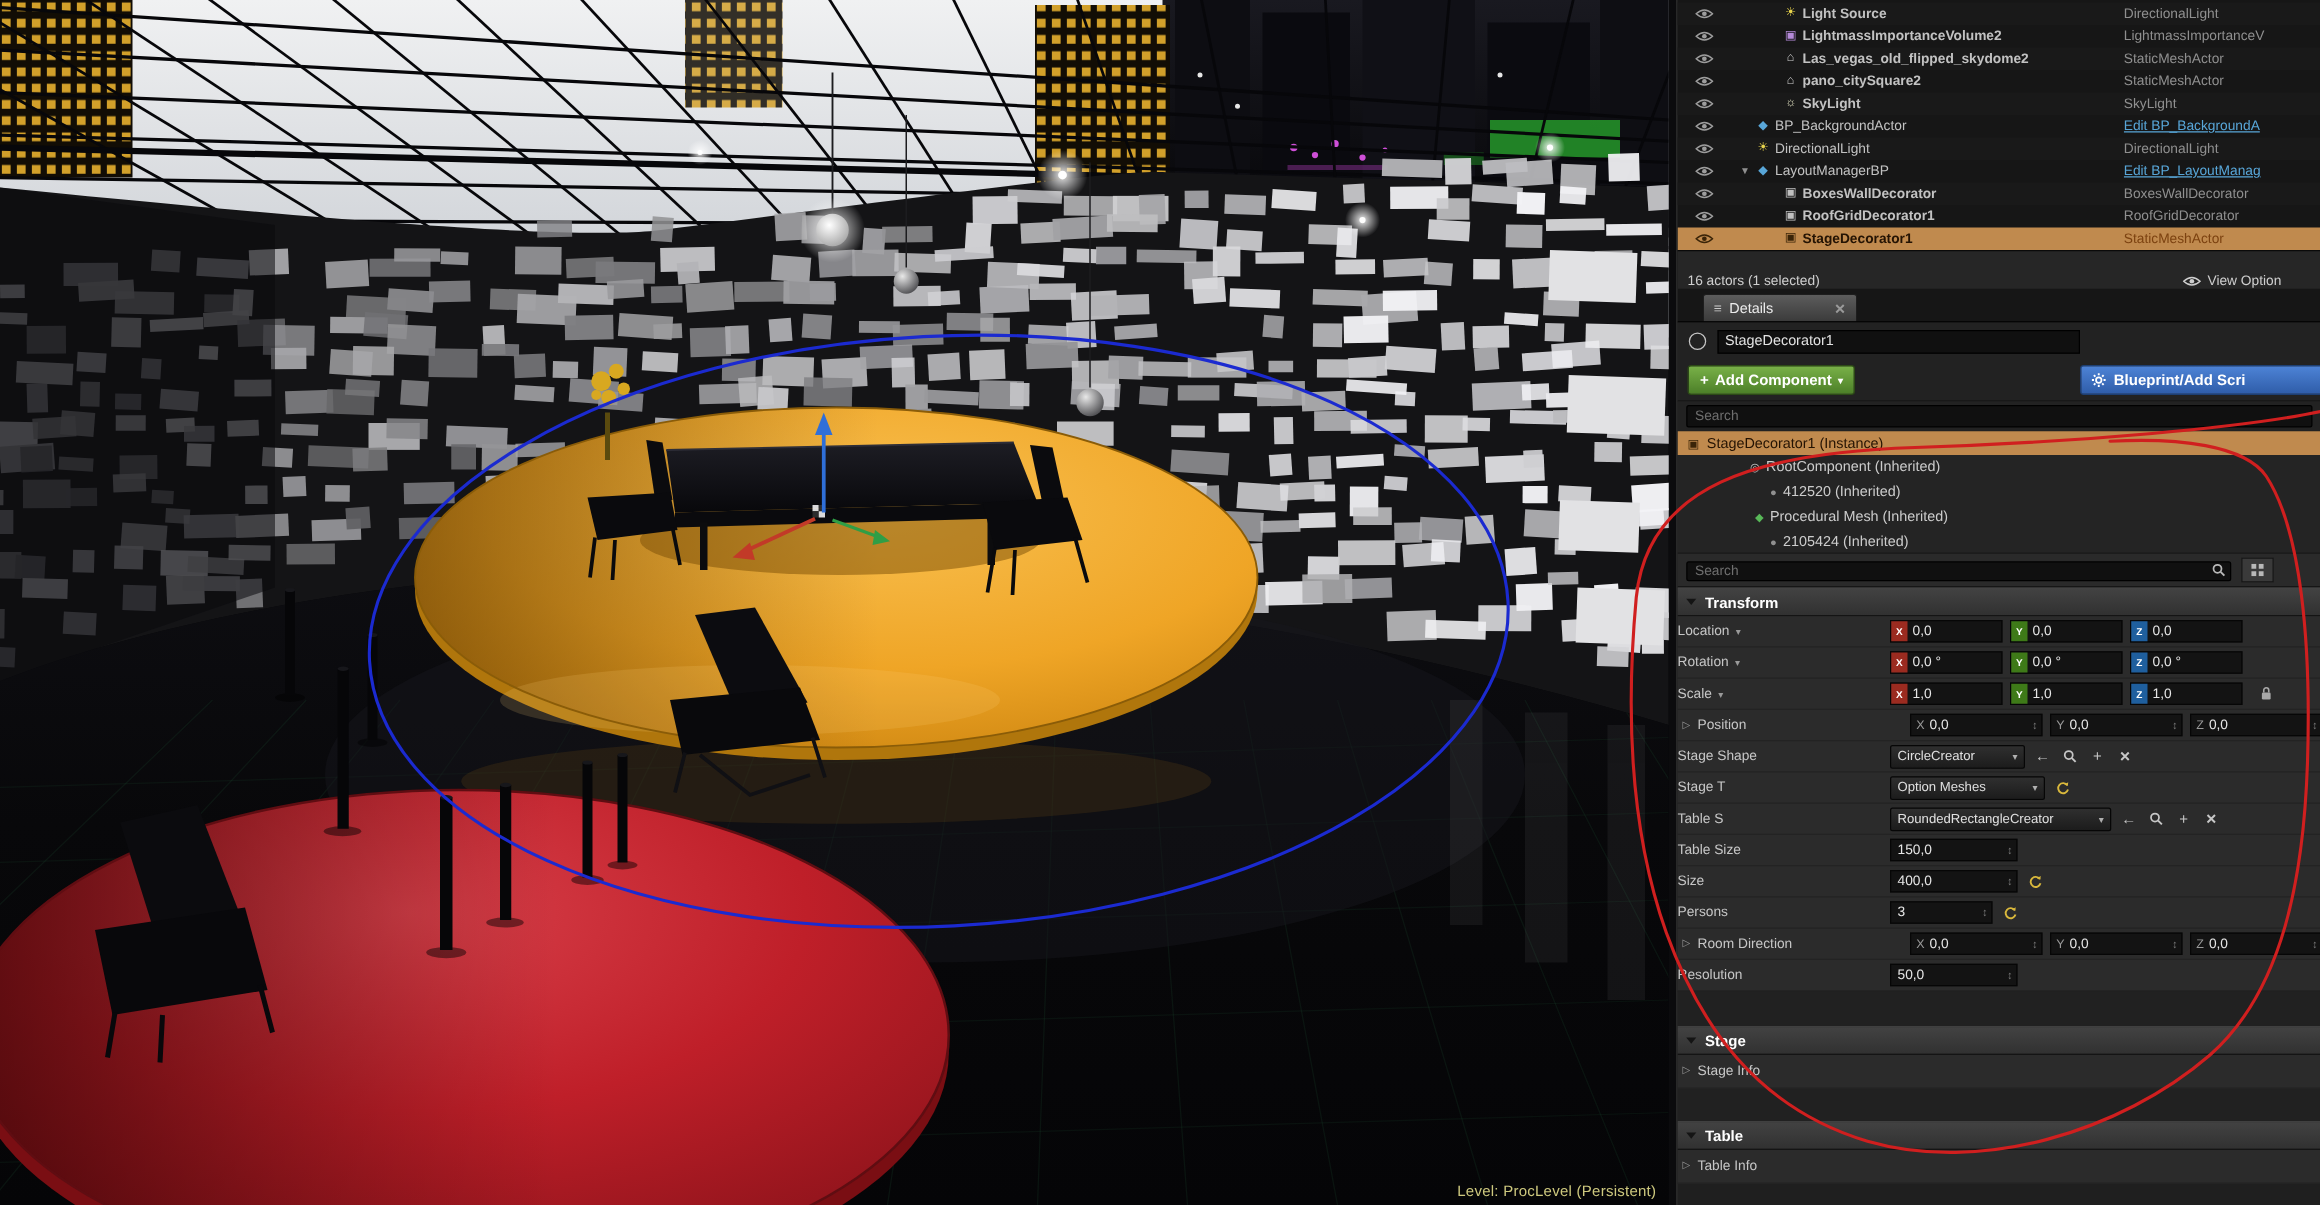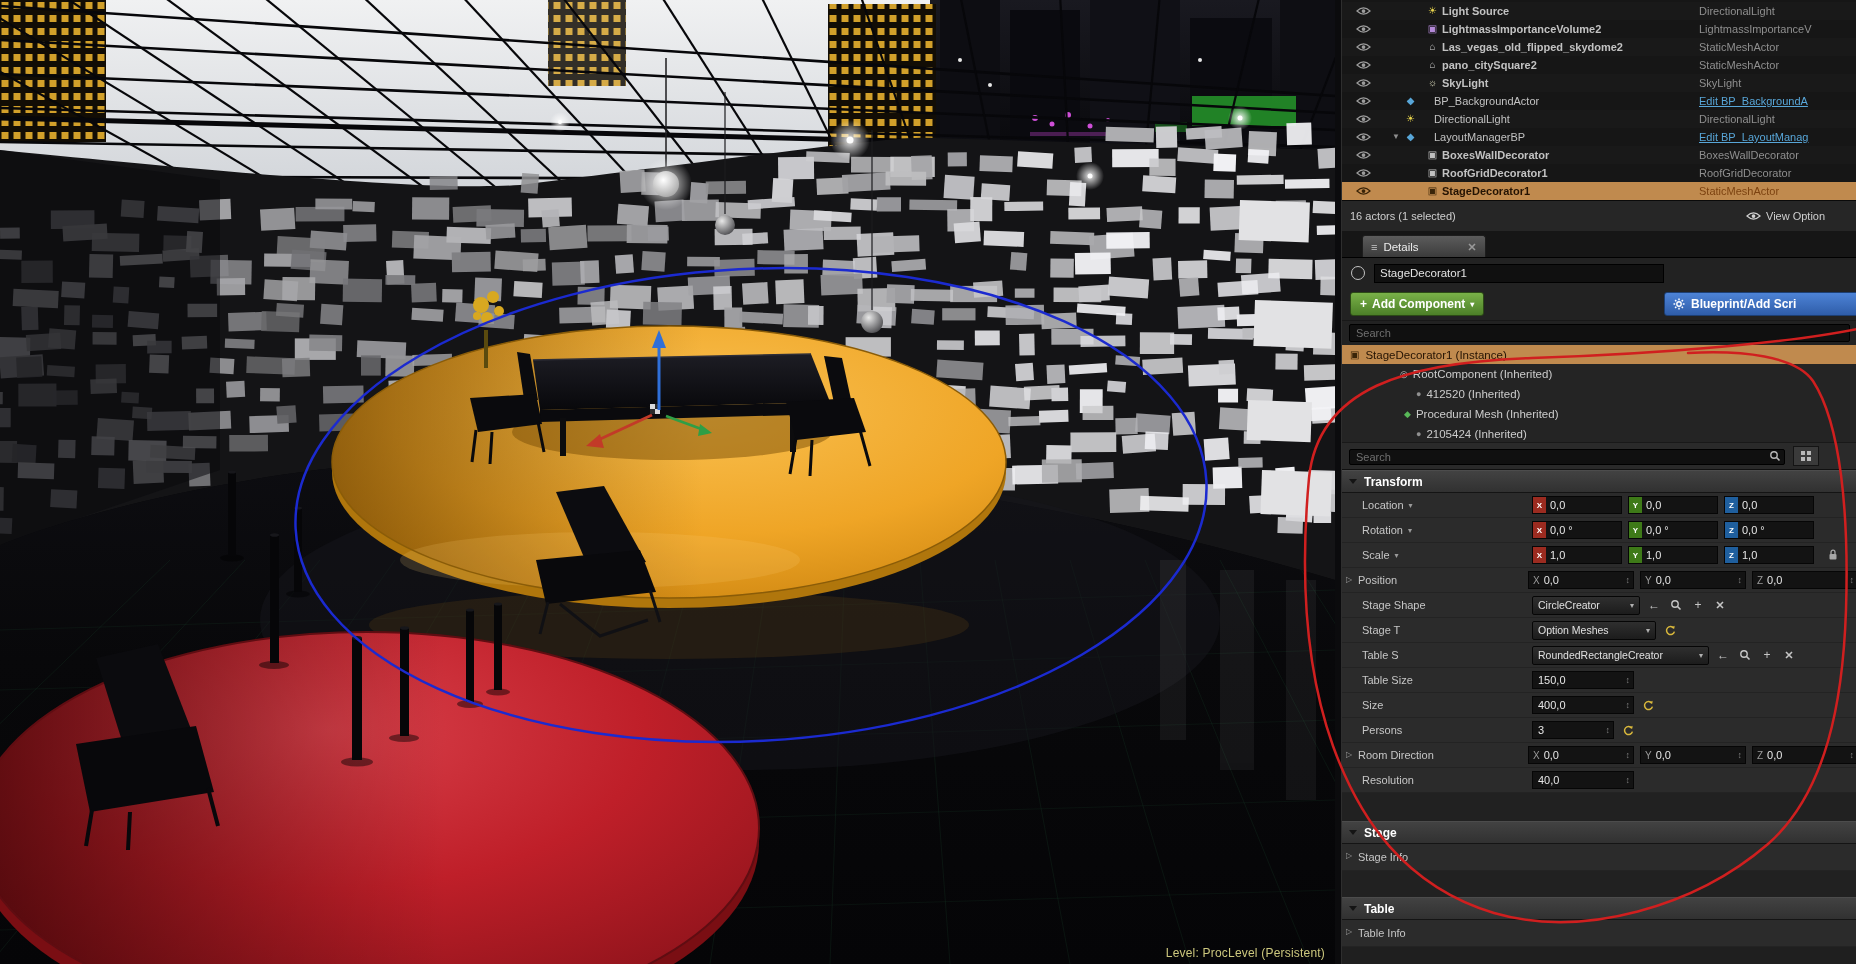--- a/index.html
+++ b/index.html
@@ -19,25 +19,25 @@
   #outliner{background:#161616;}
   .o-rows{padding-top:2px;}
   .o-row{position:relative;height:18px;font-size:11px;color:#c2c2c2;}
   .o-row:nth-child(odd){background:#191919;}
   .o-row.selected{background:#c08a4e;color:#241303;}
   .o-eye{position:absolute;left:14px;top:4px;width:15px;height:10px;}
   .o-exp{position:absolute;left:50px;top:5px;font-size:8px;color:#8f8f8f;line-height:1;}
   .o-ic{position:absolute;top:3px;width:13px;text-align:center;font-size:10px;line-height:12px;}
   .ind1 .o-ic{left:62px;} .ind2 .o-ic{left:84px;}
   .o-label{position:absolute;top:3px;white-space:nowrap;}
-  .ind1 .o-label{left:92px;} .ind2 .o-label{left:100px;font-weight:bold;}
+  .ind1 .o-label{left:78px;} .ind2 .o-label{left:100px;font-weight:bold;}
   .o-type{position:absolute;left:357px;top:3px;right:0;color:#8f8f8f;white-space:nowrap;overflow:hidden;}
   .o-type.link{color:#58a6d8;text-decoration:underline;}
   .o-row.selected .o-type{color:#7c4210;}
-  .o-footer{height:30px;background:#262626;border-top:1px solid #0a0a0a;position:relative;display:flex;align-items:center;font-size:11px;color:#cfcfcf;padding-left:8px;}
+  .o-footer{height:30px;background:#262626;border-top:1px solid #0a0a0a;position:relative;display:flex;align-items:flex-end;font-size:11px;color:#cfcfcf;padding-left:8px;}
   .o-viewopts{position:absolute;left:404px;display:flex;align-items:center;gap:5px;white-space:nowrap;}
 
   
   #tabstrip{height:26px;background:#161616;display:flex;align-items:flex-end;padding-left:20px;border-bottom:1px solid #000;}
   .tab{height:21px;background:linear-gradient(#5c5c5c,#3b3b3b);border:1px solid #1d1d1d;border-bottom:none;border-radius:3px 3px 0 0;display:flex;align-items:center;gap:6px;padding:0 8px;font-size:11.5px;color:#ececec;width:106px;}
   .tab-ic{color:#c9c9c9;font-size:11px;}
   .tab-close{margin-left:auto;width:10px;height:10px;}
   #namerow{height:30px;display:flex;align-items:center;gap:9px;padding-left:9px;background:#222;}
   .sphere-ic{width:12px;height:12px;border:1.5px solid #c4c4c4;border-radius:50%;flex:none;}
   #nameinput{width:278px;height:17px;background:#101010;border:1px solid #000;color:#e2e2e2;font-size:11.5px;padding:0 5px;}
@@ -58,21 +58,21 @@
   #searchrow2{height:26px;background:#2a2a2a;display:flex;align-items:center;gap:8px;padding:0 7px;border-top:1px solid #191919;border-bottom:1px solid #101010;}
   .searchwrap{position:relative;width:436px;flex:none;}
   .searchwrap .search-input{width:100%;box-sizing:border-box;}
   .mag{position:absolute;right:4px;top:3px;width:12px;height:12px;}
   .gridbtn{width:24px;height:18px;background:#3a3a3a;border:1px solid #141414;display:flex;align-items:center;justify-content:center;}
 
   .cat{height:21px;background:linear-gradient(#424242,#313131);border-top:1px solid #4c4c4c;border-bottom:1px solid #141414;display:flex;align-items:center;gap:7px;padding-left:7px;font-size:12px;font-weight:bold;color:#fff;}
   .cat-arrow{width:0;height:0;border-left:4px solid transparent;border-right:4px solid transparent;border-top:5px solid #141414;}
   .prow{height:24px;display:flex;align-items:center;background:#2b2b2b;border-bottom:1px solid #232323;position:relative;}
   .prow.h26{height:26px;}
-  .pname{width:170px;flex:none;padding-left:20px;font-size:11px;color:#c6c6c6;display:flex;align-items:center;gap:5px;white-space:nowrap;}
+  .pname{width:170px;flex:none;padding-left:0;font-size:11px;color:#c6c6c6;display:flex;align-items:center;gap:5px;white-space:nowrap;}
   .pname.hasexp{padding-left:16px;}
   .pexp{position:absolute;left:4px;top:8px;font-size:8px;color:#9a9a9a;line-height:1;}
   .pdrop{font-size:8px;color:#9a9a9a;}
   .pval{flex:1;display:flex;align-items:center;gap:6px;}
   .vf{width:88px;height:16px;display:flex;align-items:center;background:#131313;border:1px solid #060606;flex:none;}
   .chip{width:13px;height:100%;display:flex;align-items:center;justify-content:center;font-size:8px;color:#fff;font-weight:bold;flex:none;}
   .chip.cx{background:#9b2b20;} .chip.cy{background:#3e7a18;} .chip.cz{background:#1f5f9e;}
   .vf .v{font-size:11px;color:#e6e6e6;padding-left:4px;white-space:nowrap;}
   .vf2{width:104px;height:16px;display:flex;align-items:center;background:#131313;border:1px solid #060606;flex:none;}
   .vf2 .ax{font-size:10px;color:#9a9a9a;margin:0 4px;}
@@ -1172,21 +1172,21 @@
               <span class="ax">Z</span>
               <span class="v">0,0</span>
               <span class="sp">↕</span>
             </span>
         </div>
       </div>
       <div class="prow">
         <div class="pname">Resolution</div>
         <div class="pval">
           <span class="spin w100">
-              <span class="v">40,0</span>
+              <span class="v">50,0</span>
               <span class="sp">↕</span>
             </span>
         </div>
       </div>
 
       <div class="spacerA"></div>
 
       <div class="cat">
         <span class="cat-arrow"></span>
         <span>Stage</span>

